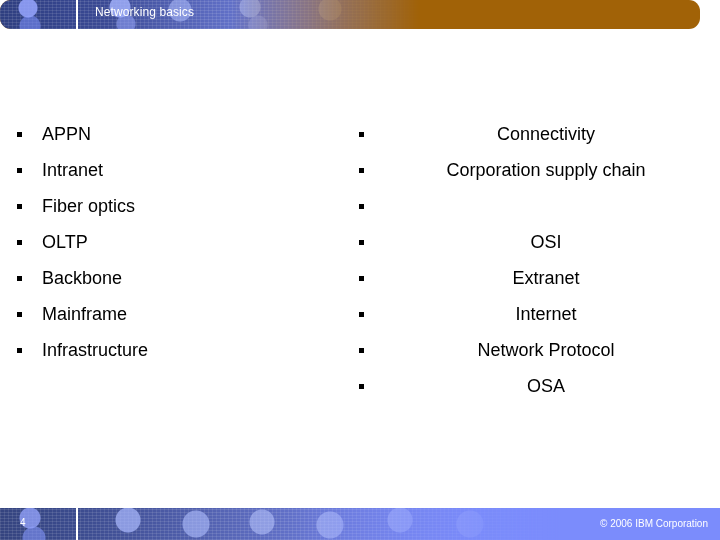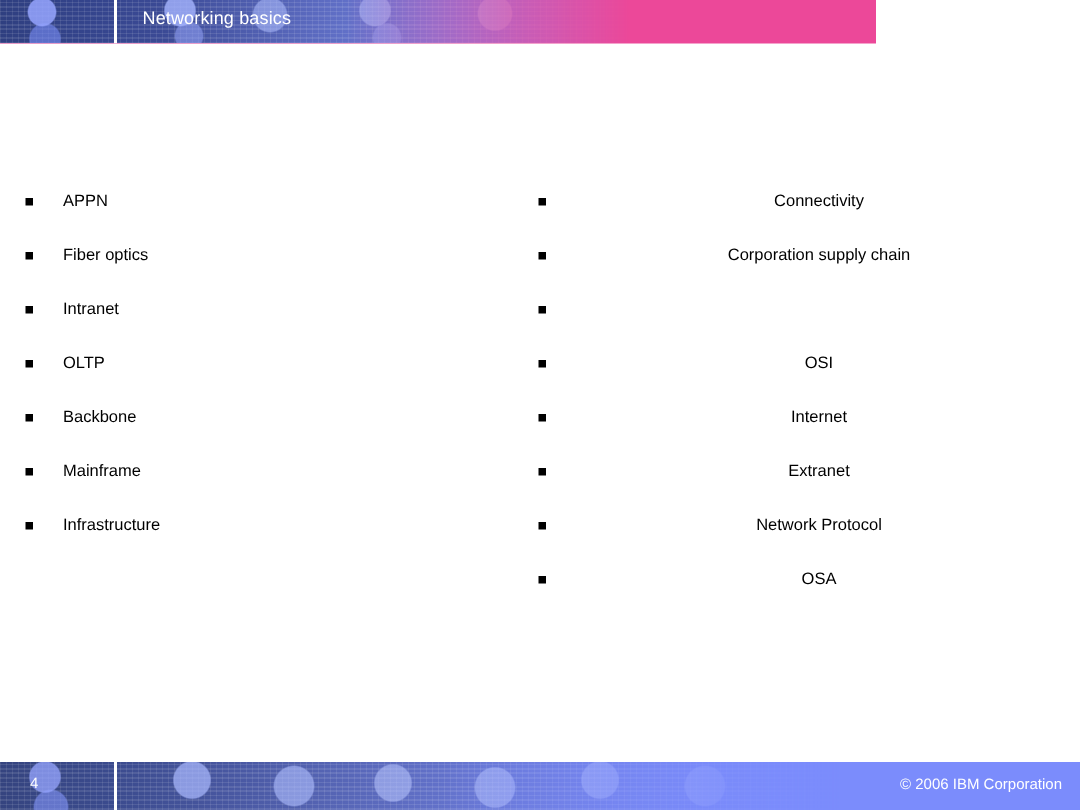--- a/index.html
+++ b/index.html
@@ -22,24 +22,25 @@
     width: 720px;
     height: 540px;
     background: #ffffff;
     overflow: hidden;
   }
 
   
   .header-band {
     position: absolute;
     left: 0; top: 0;
-    width: 584px;
+    width: 700px;
     height: 29px;
-    background: #ec4899;
-    overflow: hidden;
+    background: #a16207;
+    overflow: hidden;
+    border-radius: 11px;
   }
   
   .header-texture {
     position: absolute;
     left: 0; top: 0;
     width: 420px;
     height: 29px;
     background:
       radial-gradient(circle at 28px 8px, rgba(150,165,255,0.85) 0 9px, rgba(0,0,0,0) 10px),
       radial-gradient(circle at 30px 26px, rgba(120,140,245,0.6) 0 10px, rgba(0,0,0,0) 11px),
@@ -107,21 +108,21 @@
   .bullet {
     position: absolute;
     left: 1px;
     top: 11px;
     width: 5px;
     height: 5px;
     background: #000000;
   }
   .term-label {
     display: block;
-    font-size: 11px;
+    font-size: 18px;
     line-height: 17px;
     color: #000000;
     white-space: nowrap;
   }
 
   
   .col-left  .term-item { height: 36px; }
   .col-left  .term-label { padding-top: 6px; }
   .col-left  .bullet { top: 12px; }
 
@@ -195,28 +196,28 @@
 
   <div class="body-area">
 
     <div class="col col-left">
       <div class="term-item">
         <span class="bullet"></span>
         <span class="term-label">APPN</span>
       </div>
       <div class="term-item">
         <span class="bullet"></span>
+        <span class="term-label">Intranet</span>
+      </div>
+      <div class="term-item">
+        <span class="bullet"></span>
         <span class="term-label">Fiber optics</span>
       </div>
       <div class="term-item">
         <span class="bullet"></span>
-        <span class="term-label">Intranet</span>
-      </div>
-      <div class="term-item">
-        <span class="bullet"></span>
         <span class="term-label">OLTP</span>
       </div>
       <div class="term-item">
         <span class="bullet"></span>
         <span class="term-label">Backbone</span>
       </div>
       <div class="term-item">
         <span class="bullet"></span>
         <span class="term-label">Mainframe</span>
       </div>
@@ -237,25 +238,25 @@
       </div>
       <div class="term-item">
         <span class="bullet"></span>
       </div>
       <div class="term-item">
         <span class="bullet"></span>
         <span class="term-label">OSI</span>
       </div>
       <div class="term-item">
         <span class="bullet"></span>
+        <span class="term-label">Extranet</span>
+      </div>
+      <div class="term-item">
+        <span class="bullet"></span>
         <span class="term-label">Internet</span>
-      </div>
-      <div class="term-item">
-        <span class="bullet"></span>
-        <span class="term-label">Extranet</span>
       </div>
       <div class="term-item">
         <span class="bullet"></span>
         <span class="term-label">Network Protocol</span>
       </div>
       <div class="term-item">
         <span class="bullet"></span>
         <span class="term-label">OSA</span>
       </div>
     </div>

